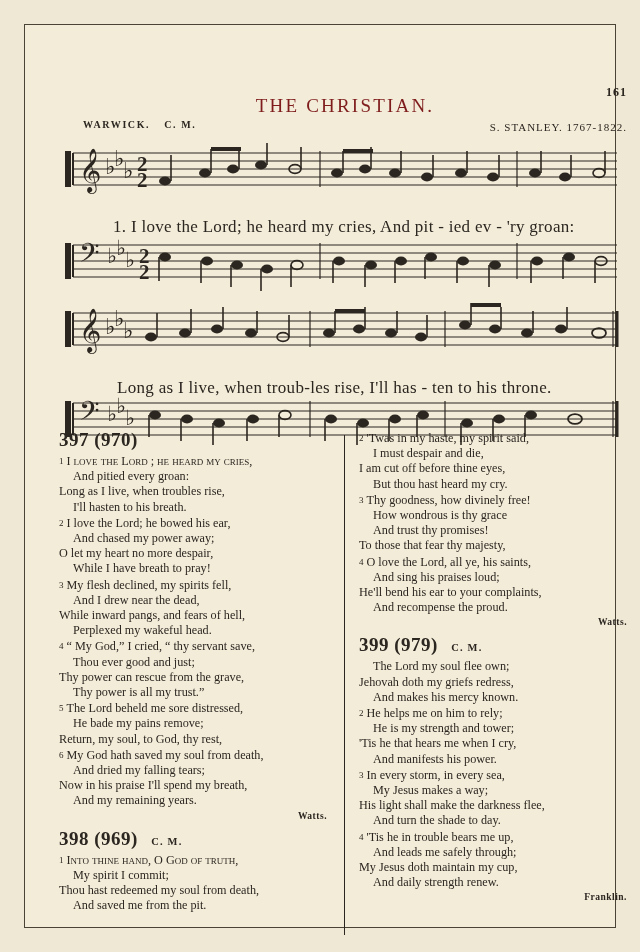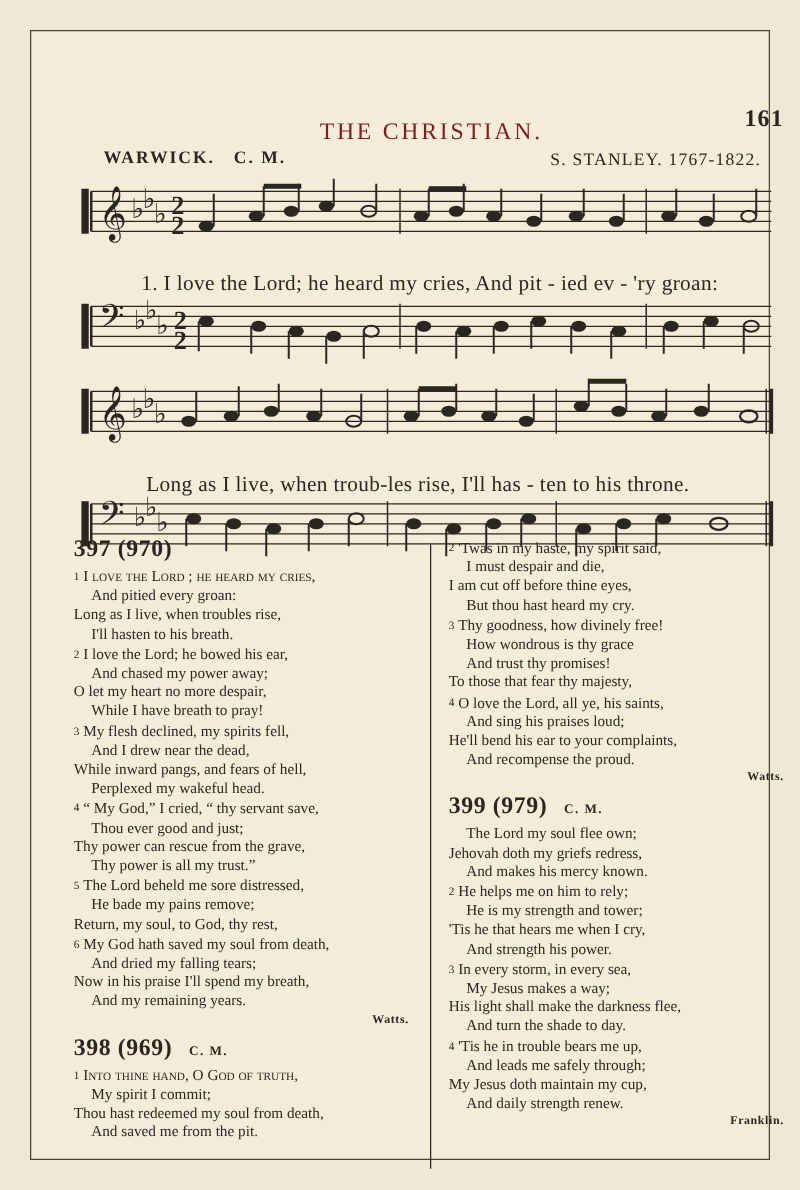--- a/index.html
+++ b/index.html
@@ -24,29 +24,29 @@
     position:absolute;left:32px;top:32px;width:576px;height:888px;
     box-sizing:border-box;
   }
   
   .hdr{
     position:absolute;left:0;top:38px;width:576px;text-align:center;
     letter-spacing:2.2px;font-size:19px;color:#7f1d1d;
     font-family:"Liberation Serif", serif;
   }
   .pageno{
-    position:absolute;right:6px;top:28px;font-size:19px;font-weight:bold;
+    position:absolute;right:6px;top:28px;font-size:12px;font-weight:bold;
     color:#2b2620;letter-spacing:1px;
   }
   .tunename{
-    position:absolute;left:26px;top:62px;font-size:14px;font-weight:bold;
+    position:absolute;left:26px;top:62px;font-size:10px;font-weight:bold;
     letter-spacing:1.6px;color:#2b2620;
   }
   .composer{
-    position:absolute;right:24px;top:64px;font-size:14px;letter-spacing:1px;
+    position:absolute;right:6px;top:64px;font-size:11px;letter-spacing:1px;
     color:#2b2620;
   }
   
   .music{position:absolute;left:8px;top:84px;width:560px;height:278px;}
   
   .musiclyric{
     position:absolute;font-size:17px;color:#2b2620;letter-spacing:.3px;
   }
   
   .cols{
@@ -402,21 +402,21 @@
             </div>
             <div class="stanza">
               <div class="vline ind">The Lord my soul flee own;</div>
               <div class="vline">Jehovah doth my griefs redress,</div>
               <div class="vline ind">And makes his mercy known.</div>
             </div>
             <div class="stanza">
               <div class="vline"><span class="vnum">2</span><span>He helps me on him to rely;</span></div>
               <div class="vline ind">He is my strength and tower;</div>
               <div class="vline">'Tis he that hears me when I cry,</div>
-              <div class="vline ind">And strength his power.</div>
+              <div class="vline ind">And manifests his power.</div>
             </div>
             <div class="stanza">
               <div class="vline"><span class="vnum">3</span><span>In every storm, in every sea,</span></div>
               <div class="vline ind">My Jesus makes a way;</div>
               <div class="vline">His light shall make the darkness flee,</div>
               <div class="vline ind">And turn the shade to day.</div>
             </div>
             <div class="stanza">
               <div class="vline"><span class="vnum">4</span><span>'Tis he in trouble bears me up,</span></div>
               <div class="vline ind">And leads me safely through;</div>

